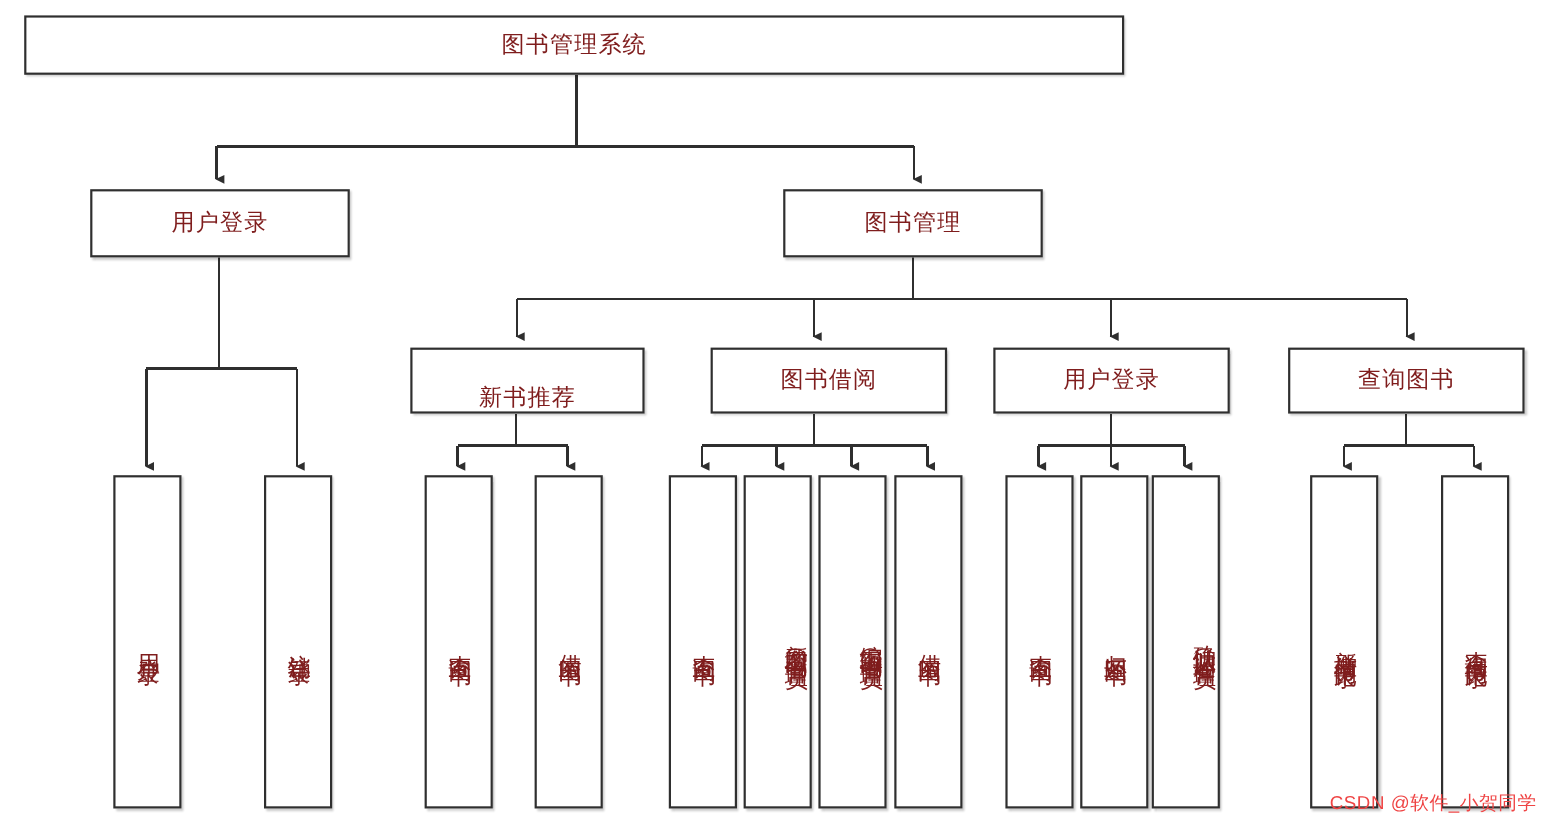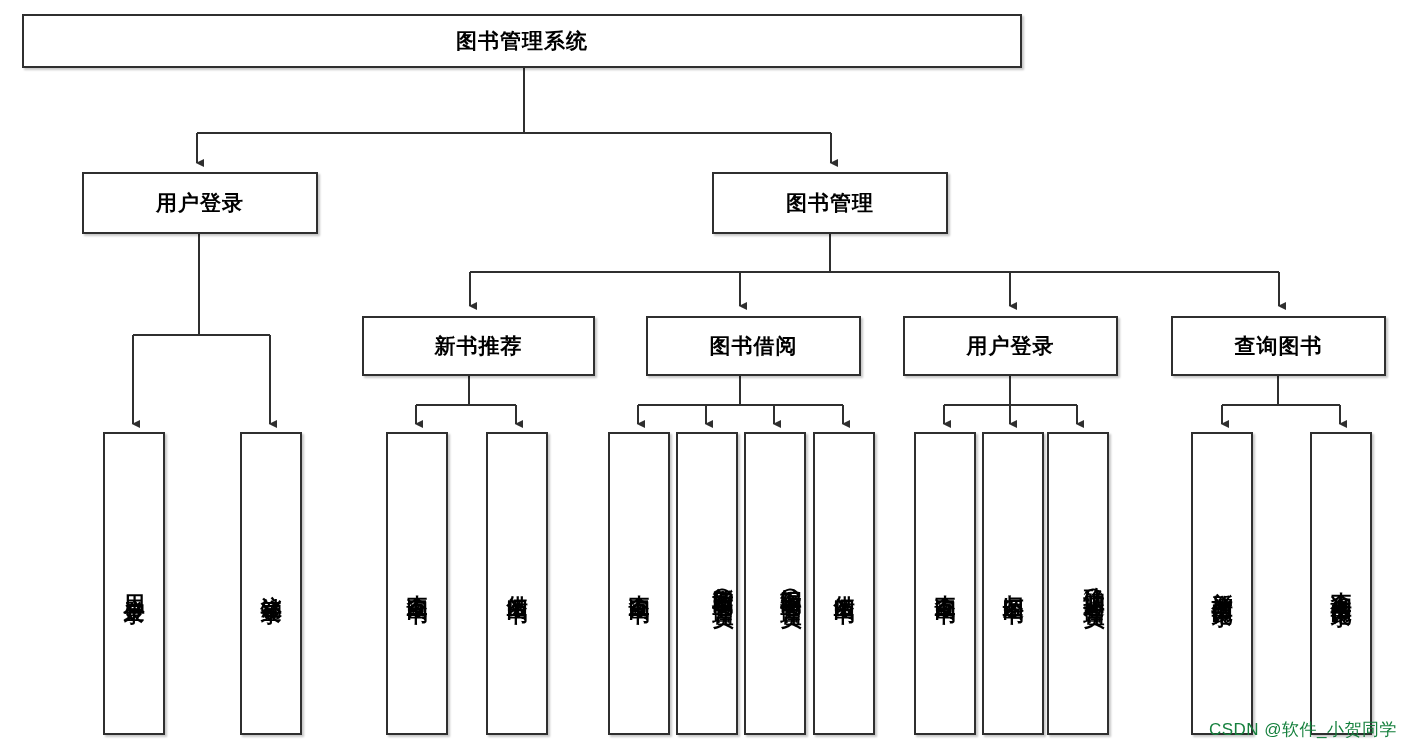--- a/index.html
+++ b/index.html
@@ -27,23 +27,22 @@
   }
   .node {
     position: absolute;
     box-sizing: border-box;
     background: #ffffff;
     border: 2px solid #2f2f2f;
     box-shadow: 2px 2px 2px rgba(0,0,0,0.22);
     display: flex;
     align-items: center;
     justify-content: center;
-    color: #000000;
+    color: #7f1d1d;
     z-index: 2;
-    font-weight: bold;
   }
   .node.h-label {
     font-size: 21px;
     line-height: 1.2;
     letter-spacing: 1px;
     white-space: nowrap;
   }
   .node.v-label {
     writing-mode: vertical-rl;
     text-orientation: upright;
@@ -54,21 +53,21 @@
     align-items: flex-start;
   }
   .node.v-label.center-v {
     align-items: center;
   }
   .watermark {
     position: absolute;
     right: 8px;
     bottom: 6px;
     font-size: 17px;
-    color: #15803d;
+    color: #ef4444;
     letter-spacing: 0.5px;
     white-space: nowrap;
     z-index: 3;
   }
 </style>
 </head>
 <body>
 
 <div id="canvas">
 
@@ -128,21 +127,21 @@
   </div>
 
   <div class="node h-label" style="left:82px; top:172px; width:236px; height:62px;">
     <span>用户登录</span>
   </div>
 
   <div class="node h-label" style="left:712px; top:172px; width:236px; height:62px;">
     <span>图书管理</span>
   </div>
 
-  <div class="node h-label" style="left:362px; top:316px; width:233px; height:60px;">
+  <div class="node h-label" style="left:373px; top:316px; width:213px; height:60px;align-items:flex-end;">
     <span>新书推荐</span>
   </div>
 
   <div class="node h-label" style="left:633px; top:316px; width:215px; height:60px;margin-left:13px;">
     <span>图书借阅</span>
   </div>
 
   <div class="node h-label" style="left:903px; top:316px; width:215px; height:60px;">
     <span>用户登录</span>
   </div>

